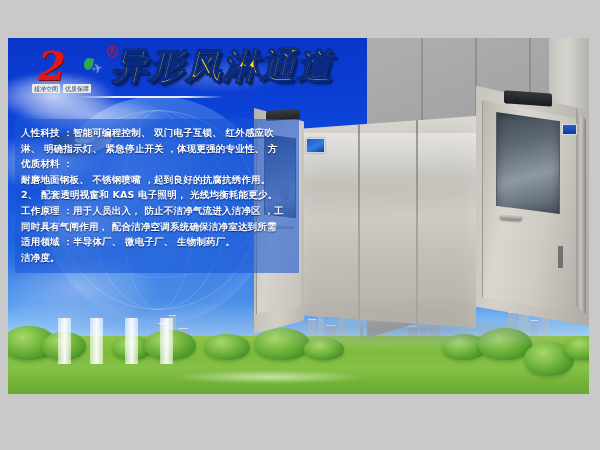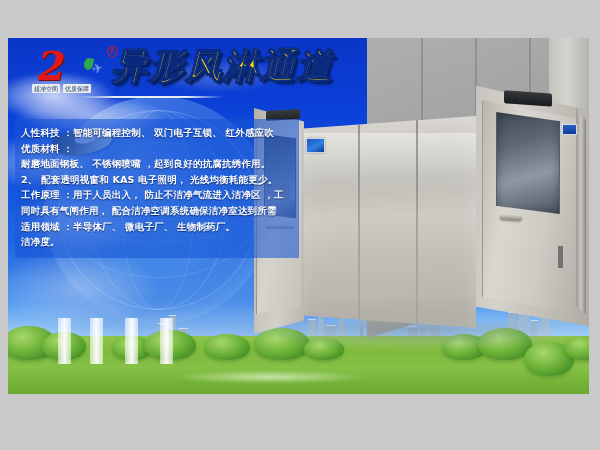--- a/index.html
+++ b/index.html
@@ -605,20 +605,21 @@
         <span>超净空间</span>
         <span>优质保障</span>
       </div>
     </div>
 
     <div class="title">异形风淋通道</div>
     <div class="title-rule"></div>
 
     <div class="copy-panel">
       <p>人性科技 ：智能可编程控制、 双门电子互锁、 红外感应吹</p>
+      <p>淋、 明确指示灯、 紧急停止开关 ，体现更强的专业性、 方</p>
       <p>优质材料 ：</p>
       <p>耐磨地面钢板、 不锈钢喷嘴 ，起到良好的抗腐抗绣作用。</p>
       <p>2、 配套透明视窗和 KAS 电子照明， 光线均衡耗能更少。</p>
       <p>工作原理 ：用于人员出入， 防止不洁净气流进入洁净区 ，工</p>
       <p>同时具有气闸作用， 配合洁净空调系统确保洁净室达到所需</p>
       <p>适用领域 ：半导体厂、 微电子厂、 生物制药厂。</p>
       <p>洁净度。</p>
     </div>
 
   </div>

